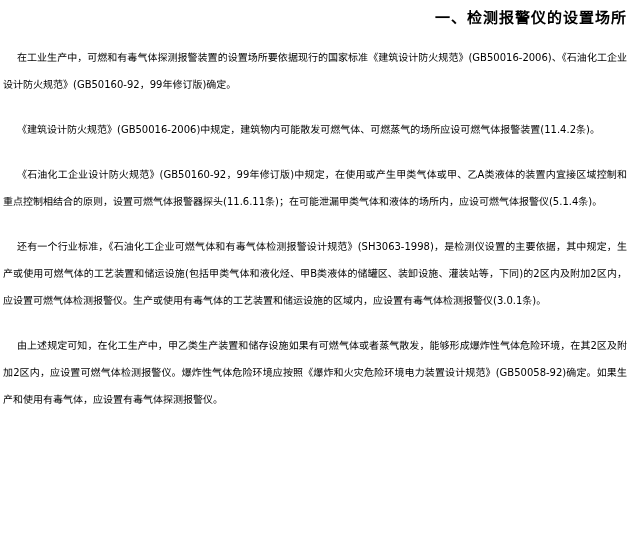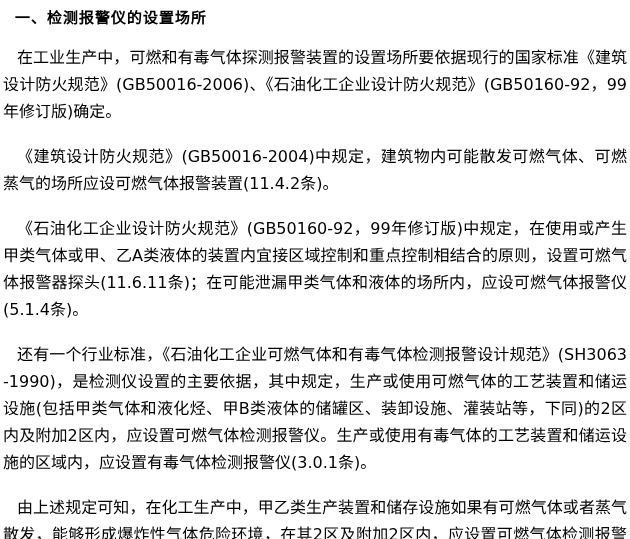--- a/index.html
+++ b/index.html
@@ -17,38 +17,39 @@
     overflow: hidden;
     background: #ffffff;
   }
   .doc-heading {
     font-size: 15px;
     font-weight: bold;
     line-height: 20px;
     margin: 2px 0 16px 12px;
     letter-spacing: 1px;
     white-space: nowrap;
+    text-align: right;
   }
   .doc-paragraph {
-    font-size: 16px;
+    font-size: 10px;
     line-height: 27px;
     margin: 0 0 18px 0;
     text-indent: 14px;
     text-align: justify;
     word-break: break-all;
   }
 </style>
 </head>
 <body>
 
 <div class="page">
   <div class="doc-heading">一、检测报警仪的设置场所</div>
 
   <p class="doc-paragraph">在工业生产中，可燃和有毒气体探测报警装置的设置场所要依据现行的国家标准《建筑设计防火规范》(GB50016-2006)、《石油化工企业设计防火规范》(GB50160-92，99年修订版)确定。</p>
 
-  <p class="doc-paragraph">《建筑设计防火规范》(GB50016-2004)中规定，建筑物内可能散发可燃气体、可燃蒸气的场所应设可燃气体报警装置(11.4.2条)。</p>
+  <p class="doc-paragraph">《建筑设计防火规范》(GB50016-2006)中规定，建筑物内可能散发可燃气体、可燃蒸气的场所应设可燃气体报警装置(11.4.2条)。</p>
 
   <p class="doc-paragraph">《石油化工企业设计防火规范》(GB50160-92，99年修订版)中规定，在使用或产生甲类气体或甲、乙A类液体的装置内宜接区域控制和重点控制相结合的原则，设置可燃气体报警器探头(11.6.11条)；在可能泄漏甲类气体和液体的场所内，应设可燃气体报警仪(5.1.4条)。</p>
 
-  <p class="doc-paragraph">还有一个行业标准，《石油化工企业可燃气体和有毒气体检测报警设计规范》(SH3063-1990)，是检测仪设置的主要依据，其中规定，生产或使用可燃气体的工艺装置和储运设施(包括甲类气体和液化烃、甲B类液体的储罐区、装卸设施、灌装站等，下同)的2区内及附加2区内，应设置可燃气体检测报警仪。生产或使用有毒气体的工艺装置和储运设施的区域内，应设置有毒气体检测报警仪(3.0.1条)。</p>
+  <p class="doc-paragraph">还有一个行业标准，《石油化工企业可燃气体和有毒气体检测报警设计规范》(SH3063-1998)，是检测仪设置的主要依据，其中规定，生产或使用可燃气体的工艺装置和储运设施(包括甲类气体和液化烃、甲B类液体的储罐区、装卸设施、灌装站等，下同)的2区内及附加2区内，应设置可燃气体检测报警仪。生产或使用有毒气体的工艺装置和储运设施的区域内，应设置有毒气体检测报警仪(3.0.1条)。</p>
 
   <p class="doc-paragraph">由上述规定可知，在化工生产中，甲乙类生产装置和储存设施如果有可燃气体或者蒸气散发，能够形成爆炸性气体危险环境，在其2区及附加2区内，应设置可燃气体检测报警仪。爆炸性气体危险环境应按照《爆炸和火灾危险环境电力装置设计规范》(GB50058-92)确定。如果生产和使用有毒气体，应设置有毒气体探测报警仪。</p>
 </div>
 
 </body></html>

